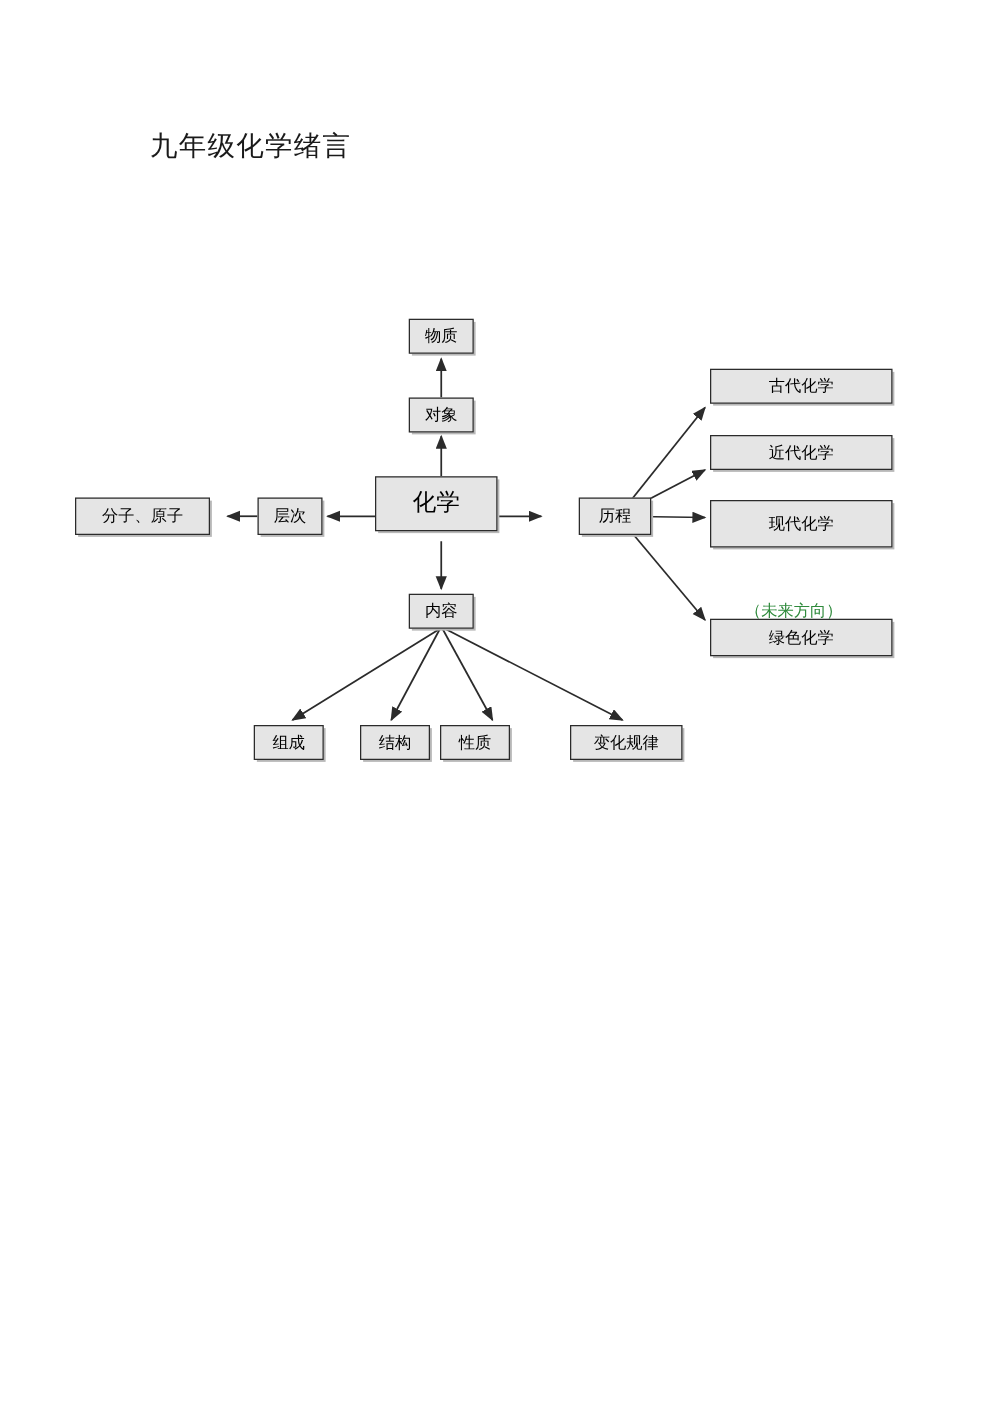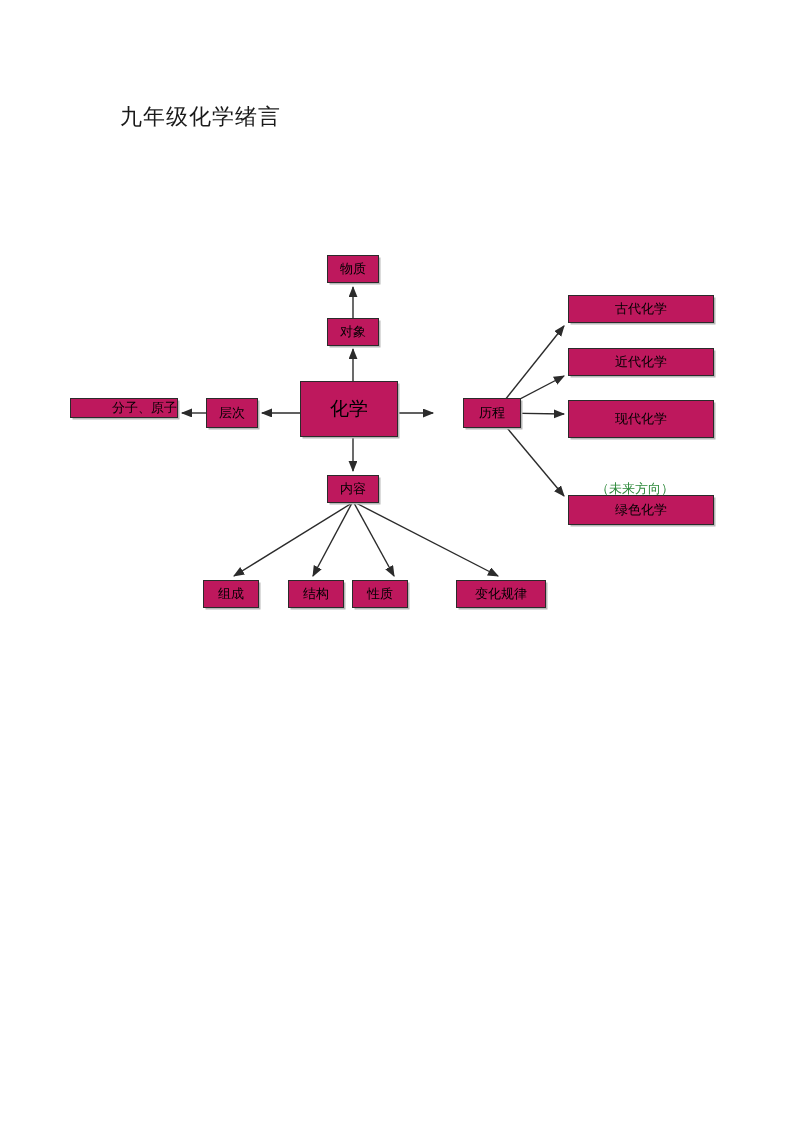--- a/index.html
+++ b/index.html
@@ -36,21 +36,21 @@
     position: absolute;
     left: 0;
     top: 0;
     width: 800px;
     height: 1132px;
   }
   .node {
     position: absolute;
     box-sizing: border-box;
     border: 1px solid #2b2b2b;
-    background: #be185d;
+    background: #e5e5e5;
     box-shadow: 2px 2px 0 -0.5px #b8b8b8;
     display: flex;
     align-items: center;
     justify-content: center;
     text-align: center;
     font-size: 13px;
     line-height: 1.1;
     white-space: nowrap;
     color: #000000;
   }
@@ -89,33 +89,33 @@
         <line x1="497" y1="416" x2="564" y2="496" stroke="#2b2b2b" stroke-width="1.4" marker-end="url(#arrowhead)"></line>
         <line x1="353" y1="433" x2="353" y2="471" stroke="#2b2b2b" stroke-width="1.4" marker-end="url(#arrowhead)"></line>
         <line x1="352" y1="503" x2="234" y2="576" stroke="#2b2b2b" stroke-width="1.4" marker-end="url(#arrowhead)"></line>
         <line x1="352" y1="503" x2="313" y2="576" stroke="#2b2b2b" stroke-width="1.4" marker-end="url(#arrowhead)"></line>
         <line x1="354" y1="503" x2="394" y2="576" stroke="#2b2b2b" stroke-width="1.4" marker-end="url(#arrowhead)"></line>
         <line x1="356" y1="503" x2="498" y2="576" stroke="#2b2b2b" stroke-width="1.4" marker-end="url(#arrowhead)"></line>
       </g>
   </svg>
 
   <div id="node-layer">
-      <div class="node center" style="left: 300px; top: 381px; width: 98px; height: 56px;">
+      <div class="node center" style="left: 300px; top: 381px; width: 98px; height: 44px;">
         <span>化学</span>
       </div>
       <div class="node" style="left: 327px; top: 318px; width: 52px; height: 28px;">
         <span>对象</span>
       </div>
       <div class="node" style="left: 327px; top: 255px; width: 52px; height: 28px;">
         <span>物质</span>
       </div>
       <div class="node" style="left: 206px; top: 398px; width: 52px; height: 30px;">
         <span>层次</span>
       </div>
-      <div class="node" style="left: 70px; top: 398px; width: 108px; height: 20px; justify-content: flex-end;">
+      <div class="node" style="left: 60px; top: 398px; width: 108px; height: 30px;">
         <span>分子、原子</span>
       </div>
       <div class="node" style="left: 463px; top: 398px; width: 58px; height: 30px;">
         <span>历程</span>
       </div>
       <div class="node" style="left: 568px; top: 295px; width: 146px; height: 28px;">
         <span>古代化学</span>
       </div>
       <div class="node" style="left: 568px; top: 348px; width: 146px; height: 28px;">
         <span>近代化学</span>

